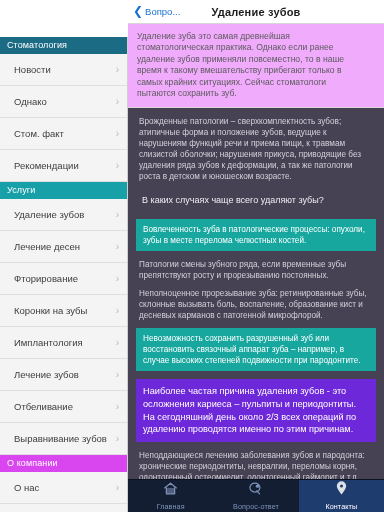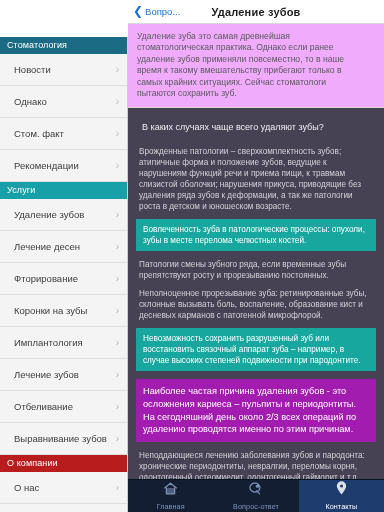--- a/index.html
+++ b/index.html
@@ -43,21 +43,21 @@
     color: #ffffff;
     font-size: 9px;
     letter-spacing: .1px;
     box-sizing: border-box;
     overflow: hidden;
     white-space: nowrap;
   }
   .sb-section.teal-dark { background: #1b6b84; }
   .sb-section.teal      { background: #18a0a8; }
   .sb-section.teal2     { background: #14a3a8; }
-  .sb-section.green     { background: #b91c1c; }
+  .sb-section.green     { background: #d946ef; }
 
   .sb-item {
     height: 32px;
     display: flex;
     align-items: center;
     padding: 0 8px 0 14px;
     background: #f4f4f4;
     border-bottom: 1px solid #dedede;
     box-sizing: border-box;
     position: relative;
@@ -168,21 +168,21 @@
   .blk.hl {
     background: #17a79e;
     color: #ffffff;
     font-size: 8.2px;
     line-height: 11px;
     padding: 5px 7px 5px 7px;
     margin-bottom: 8px;
     margin-top: 1px;
   }
   .blk.hl.deep {
-    background: #a21caf;
+    background: #6d28d9;
     font-size: 9.2px;
     line-height: 12.6px;
     padding: 6px 7px 6px 7px;
   }
 
   
   #tabbar {
     flex: 0 0 32px;
     height: 32px;
     background: #141e33;
@@ -302,22 +302,22 @@
       <div id="back-btn">
         <span class="bk-chev">❮</span>
         <span>Вопро...</span>
       </div>
       <div id="nav-title">Удаление зубов</div>
     </div>
 
     <div id="intro">Удаление зуба это самая древнейшая стоматологическая практика. Однако если ранее удаление зубов применяли повсеместно, то в наше время к такому вмешательству прибегают только в самых крайних ситуациях. Сейчас стоматологи пытаются сохранить зуб.</div>
 
     <div id="article">
+      <div class="blk plain">Врожденные патологии – сверхкомплектность зубов; атипичные форма и положение зубов, ведущие к нарушениям функций речи и приема пищи, к травмам слизистой оболочки; нарушения прикуса, приводящие без удаления ряда зубов к деформации, а так же патологии роста в детском и юношеском возрасте.</div>
       <div class="blk q">В каких случаях чаще всего удаляют зубы?</div>
-      <div class="blk plain">Врожденные патологии – сверхкомплектность зубов; атипичные форма и положение зубов, ведущие к нарушениям функций речи и приема пищи, к травмам слизистой оболочки; нарушения прикуса, приводящие без удаления ряда зубов к деформации, а так же патологии роста в детском и юношеском возрасте.</div>
       <div class="blk hl">Вовлеченность зуба в патологические процессы: опухоли, зубы в месте перелома челюстных костей.</div>
       <div class="blk plain">Патологии смены зубного ряда, если временные зубы препятствуют росту и прорезыванию постоянных.</div>
       <div class="blk plain">Неполноценное прорезывание зуба: ретинированные зубы, склонные вызывать боль, воспаление, образование кист и десневых карманов с патогенной микрофлорой.</div>
       <div class="blk hl">Невозможность сохранить разрушенный зуб или восстановить связочный аппарат зуба – например, в случае высоких степеней подвижности при пародонтите.</div>
       <div class="blk hl deep">Наиболее частая причина удаления зубов - это осложнения кариеса – пульпиты и периодонтиты. На сегодняшний день около 2/3 всех операций по удалению проводятся именно по этим причинам.</div>
       <div class="blk plain">Неподдающиеся лечению заболевания зубов и пародонта: хронические периодонтиты, невралгии, переломы корня, одонтогенный остеомиелит, одонтогенный гайморит и т.д.</div>
       <div class="blk hl">Проведение ортопедического лечения, если одиночные зубы мешают качественной установке протеза.</div>
     </div>
 
     <div id="tabbar">

